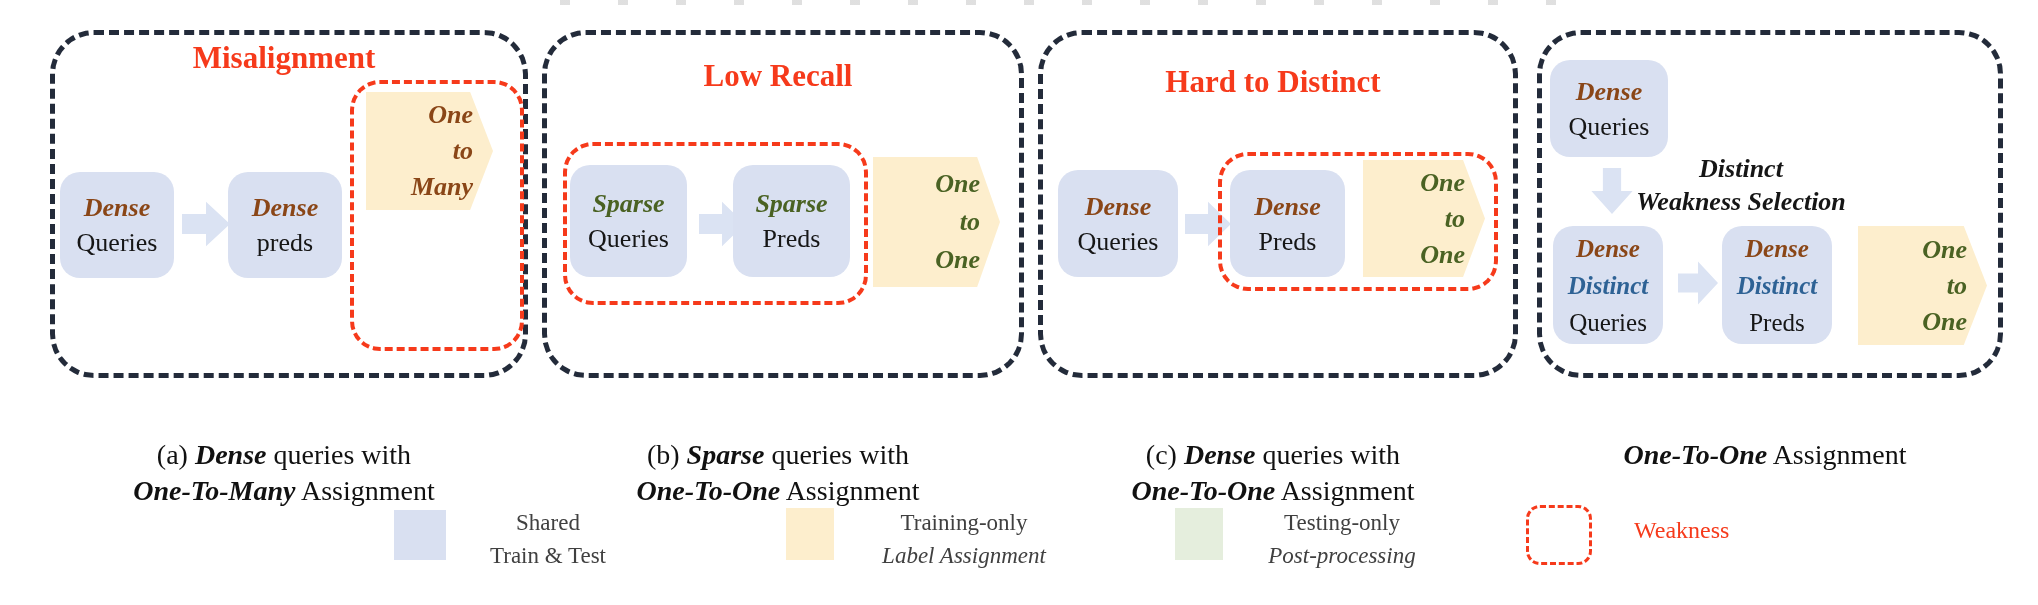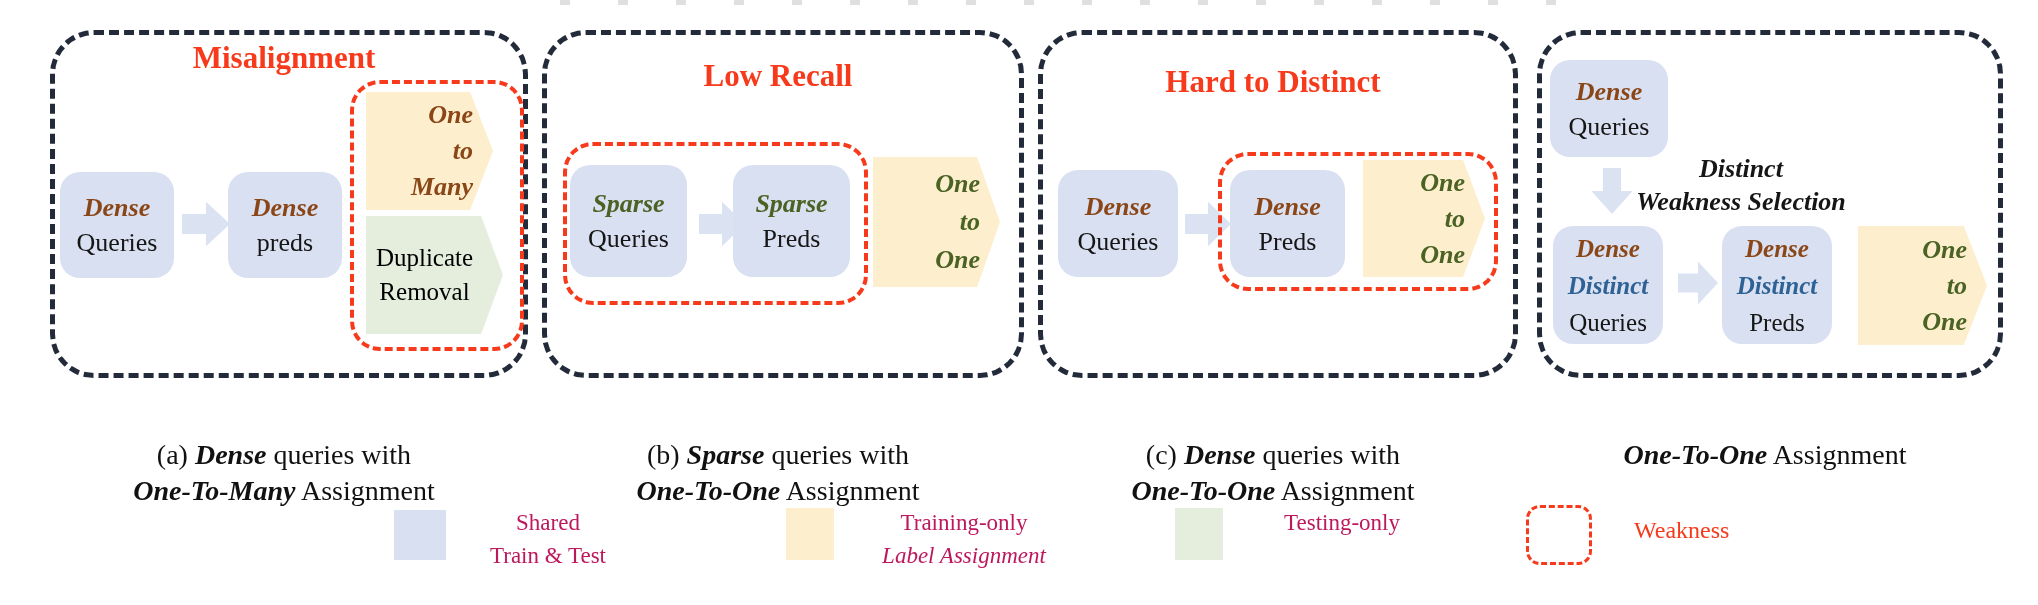--- a/index.html
+++ b/index.html
@@ -20,21 +20,21 @@
   .pent.yellow{background:#fdeecd;align-items:flex-end;}
   .pent.green{background:#e5eedd;}
   .arrow-r{position:absolute;background:#dbe3f3;
         clip-path:polygon(0 31%,50% 31%,50% 7%,100% 50%,50% 93%,50% 69%,0 69%);}
   .arrow-d{position:absolute;background:#dbe3f3;
         clip-path:polygon(31% 0,69% 0,69% 50%,93% 50%,50% 100%,7% 50%,31% 50%);}
   .sel-label{position:absolute;text-align:center;font-size:26px;line-height:33px;font-weight:bold;
         font-style:italic;color:#161616;}
   .caption{position:absolute;top:398px;text-align:center;font-size:28px;line-height:36px;color:#111111;margin-top:39px;}
   .swatch{position:absolute;}
-  .legend-text{position:absolute;text-align:center;font-size:23px;line-height:33px;color:#be185d;}
+  .legend-text{position:absolute;text-align:center;font-size:23px;line-height:33px;color:#404040;}
   .weakness-swatch{position:absolute;border:3px dashed #f63a1b;border-radius:14px;background:#ffffff;}
   .weakness-label{position:absolute;font-size:24px;color:#f63a1b;}
   .artifact{position:absolute;left:560px;top:0;width:1040px;height:5px;opacity:.45;
         background:repeating-linear-gradient(90deg,#b9b9b9 0 10px,transparent 10px 58px);}
 </style>
 </head>
 <body>
 
 <div class="stage">
   <div class="artifact"></div>
@@ -48,24 +48,20 @@
   </div>
   <div class="arrow-r" style="left:182px;top:198px;width:48px;height:52px"></div>
   <div class="nbox" style="left:228px;top:172px;width:114px;height:106px">
     <div class="bi brown">Dense</div>
     <div>preds</div>
   </div>
   <div class="pent yellow" style="left:366px;top:92px;width:127px;height:118px;font-size:26px;line-height:36px">
     <div class="bi brown">One</div>
     <div class="bi brown">to</div>
     <div class="bi brown">Many</div>
-  </div>
-  <div class="pent green" style="left:366px;top:216px;width:137px;height:118px;font-size:25px;line-height:34px;clip-path:polygon(0 0,84% 0,100% 50%,84% 100%,0 100%)">
-    <div>Duplicate</div>
-    <div>Removal</div>
   </div>
   <div class="caption" style="left:50px;width:468px">
     <div><span>(a) </span><span class="bi">Dense</span><span> queries with</span></div>
     <div><span class="bi">One-To-Many</span><span> Assignment</span></div>
   </div>
 
   <div class="frame" style="left:542px;top:30px;width:472px;height:338px"></div>
   <div class="ptitle" style="left:542px;top:58px;width:472px">Low Recall</div>
   <div class="redbox" style="left:563px;top:142px;width:297px;height:155px"></div>
   <div class="nbox" style="left:570px;top:165px;width:117px;height:112px">
@@ -145,16 +141,17 @@
     <div>Train &amp; Test</div>
   </div>
   <div class="swatch" style="left:786px;top:508px;width:48px;height:52px;background:#fdeecd"></div>
   <div class="legend-text" style="left:864px;top:506px;width:200px">
     <div>Training-only</div>
     <div class="it">Label Assignment</div>
   </div>
   <div class="swatch" style="left:1175px;top:508px;width:48px;height:52px;background:#e5eedd"></div>
   <div class="legend-text" style="left:1242px;top:506px;width:200px">
     <div>Testing-only</div>
+    <div class="it">Post-processing</div>
   </div>
   <div class="weakness-swatch" style="left:1526px;top:505px;width:60px;height:54px"></div>
   <div class="weakness-label" style="left:1634px;top:517px">Weakness</div>
 </div>
 
 </body></html>

